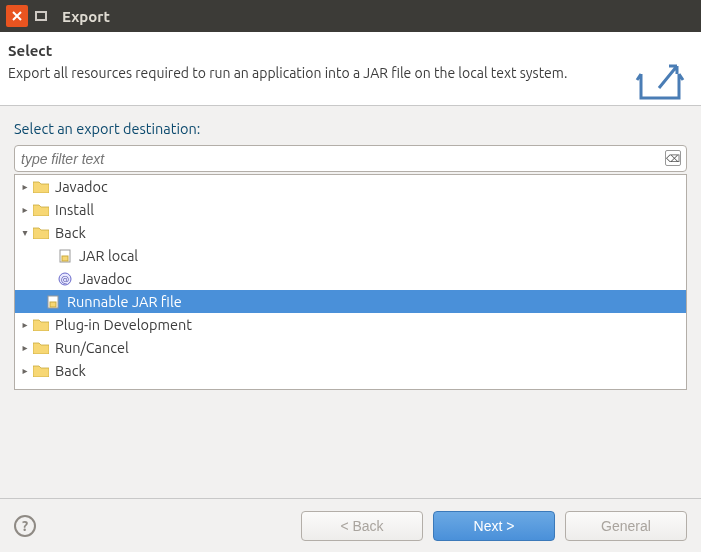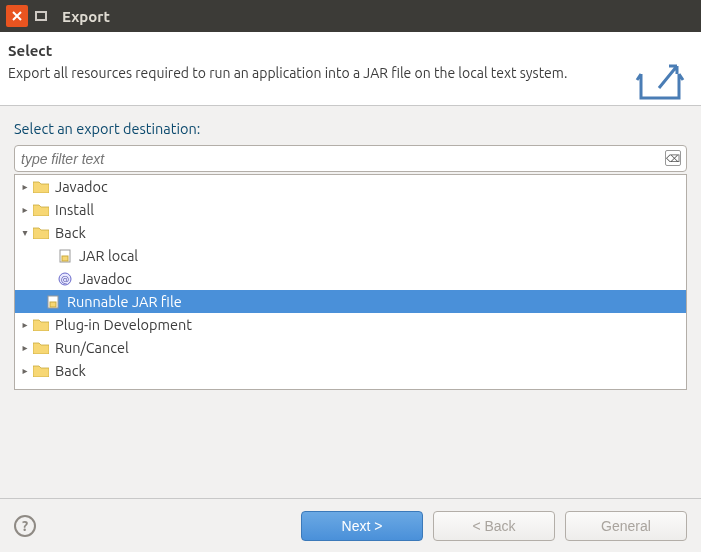--- a/index.html
+++ b/index.html
@@ -286,16 +286,16 @@
           </svg>
         </span>
         <span>Back</span>
       </div>
     </div>
 </div>
 
 <div class="footer">
   <div class="help" title="Help">?</div>
   <div class="spacer"></div>
+  <button class="btn" disabled="">&lt; Back</button>
   <button class="btn default">Next &gt;</button>
-  <button class="btn" disabled="">&lt; Back</button>
   <button class="btn" disabled="">General</button>
 </div>
 
 </body></html>

